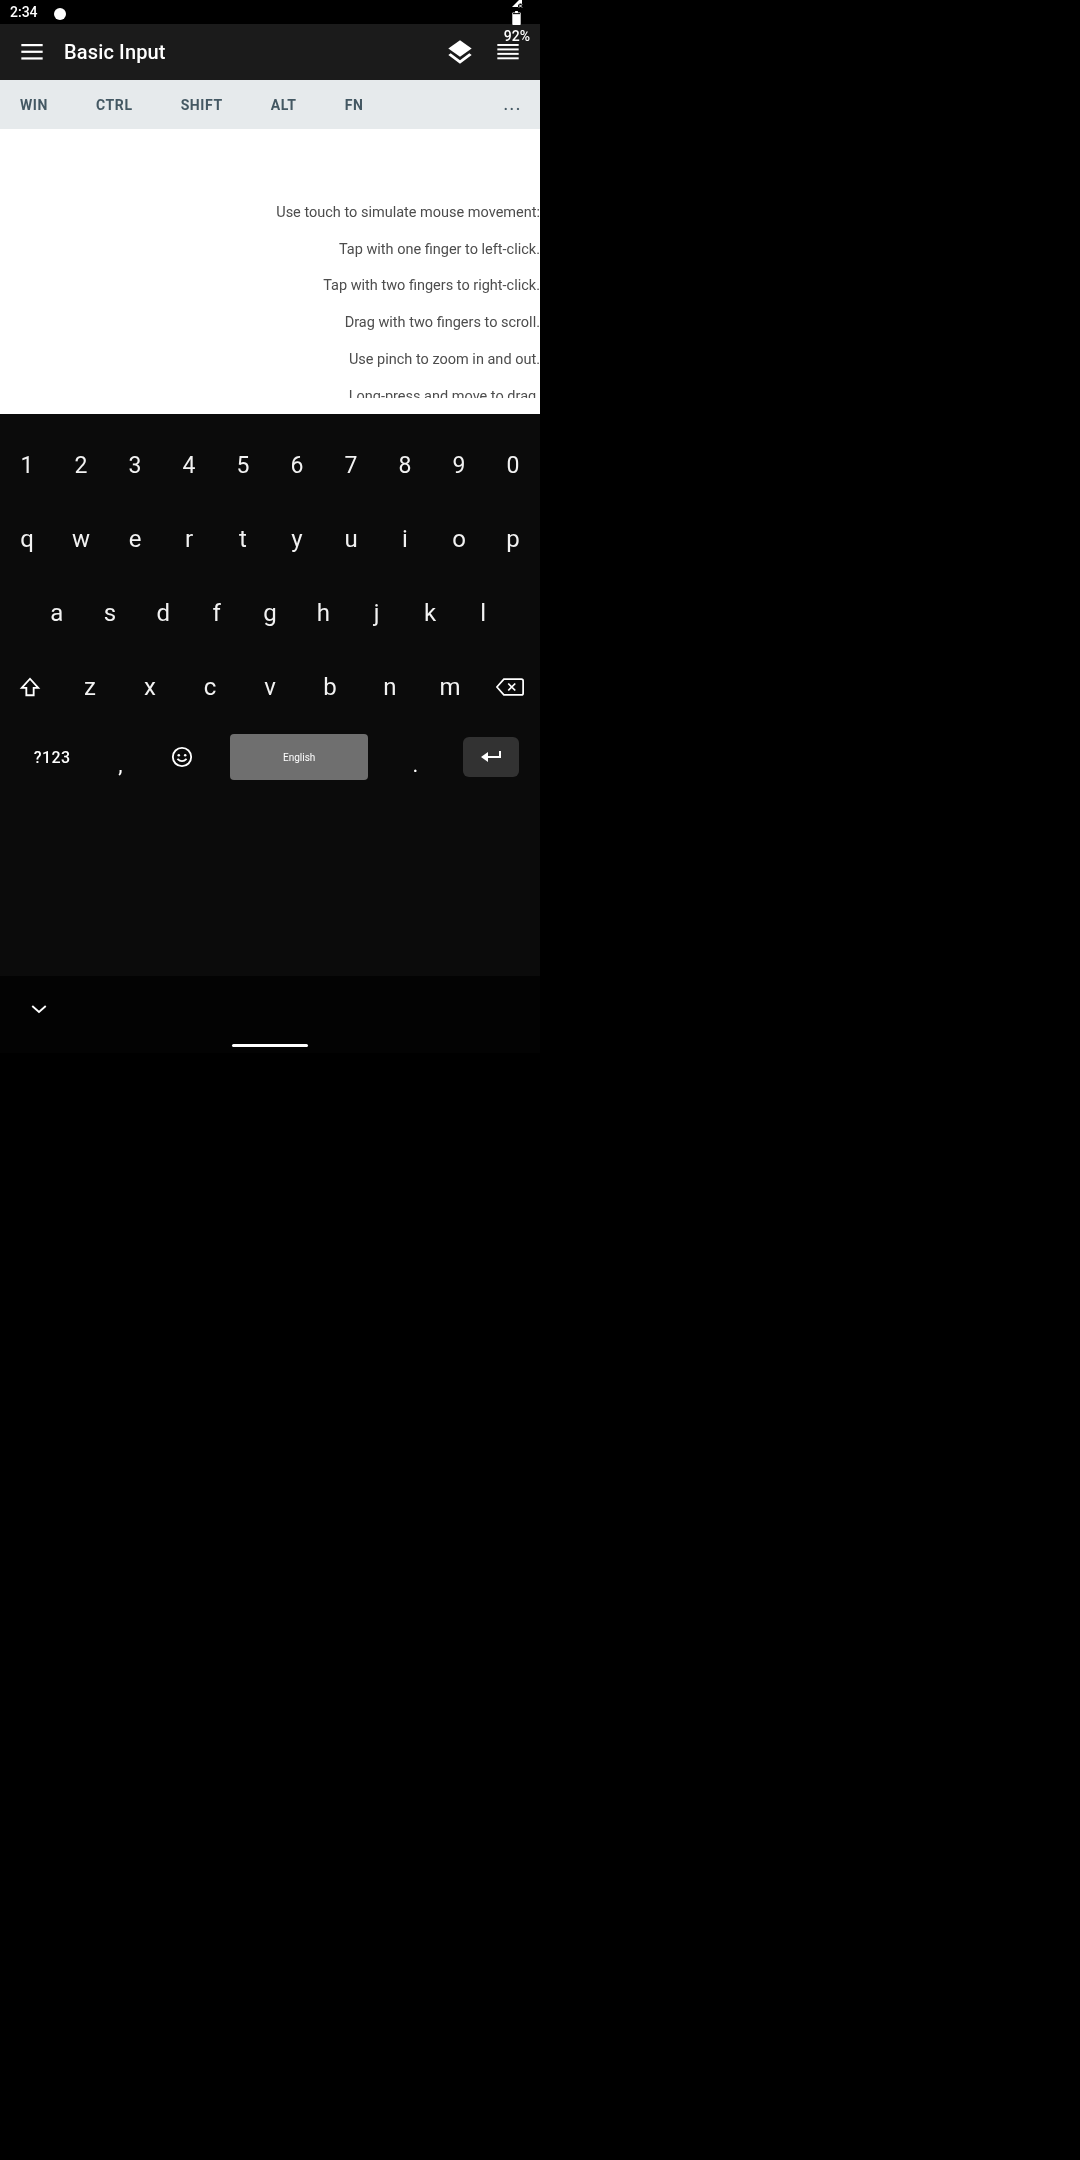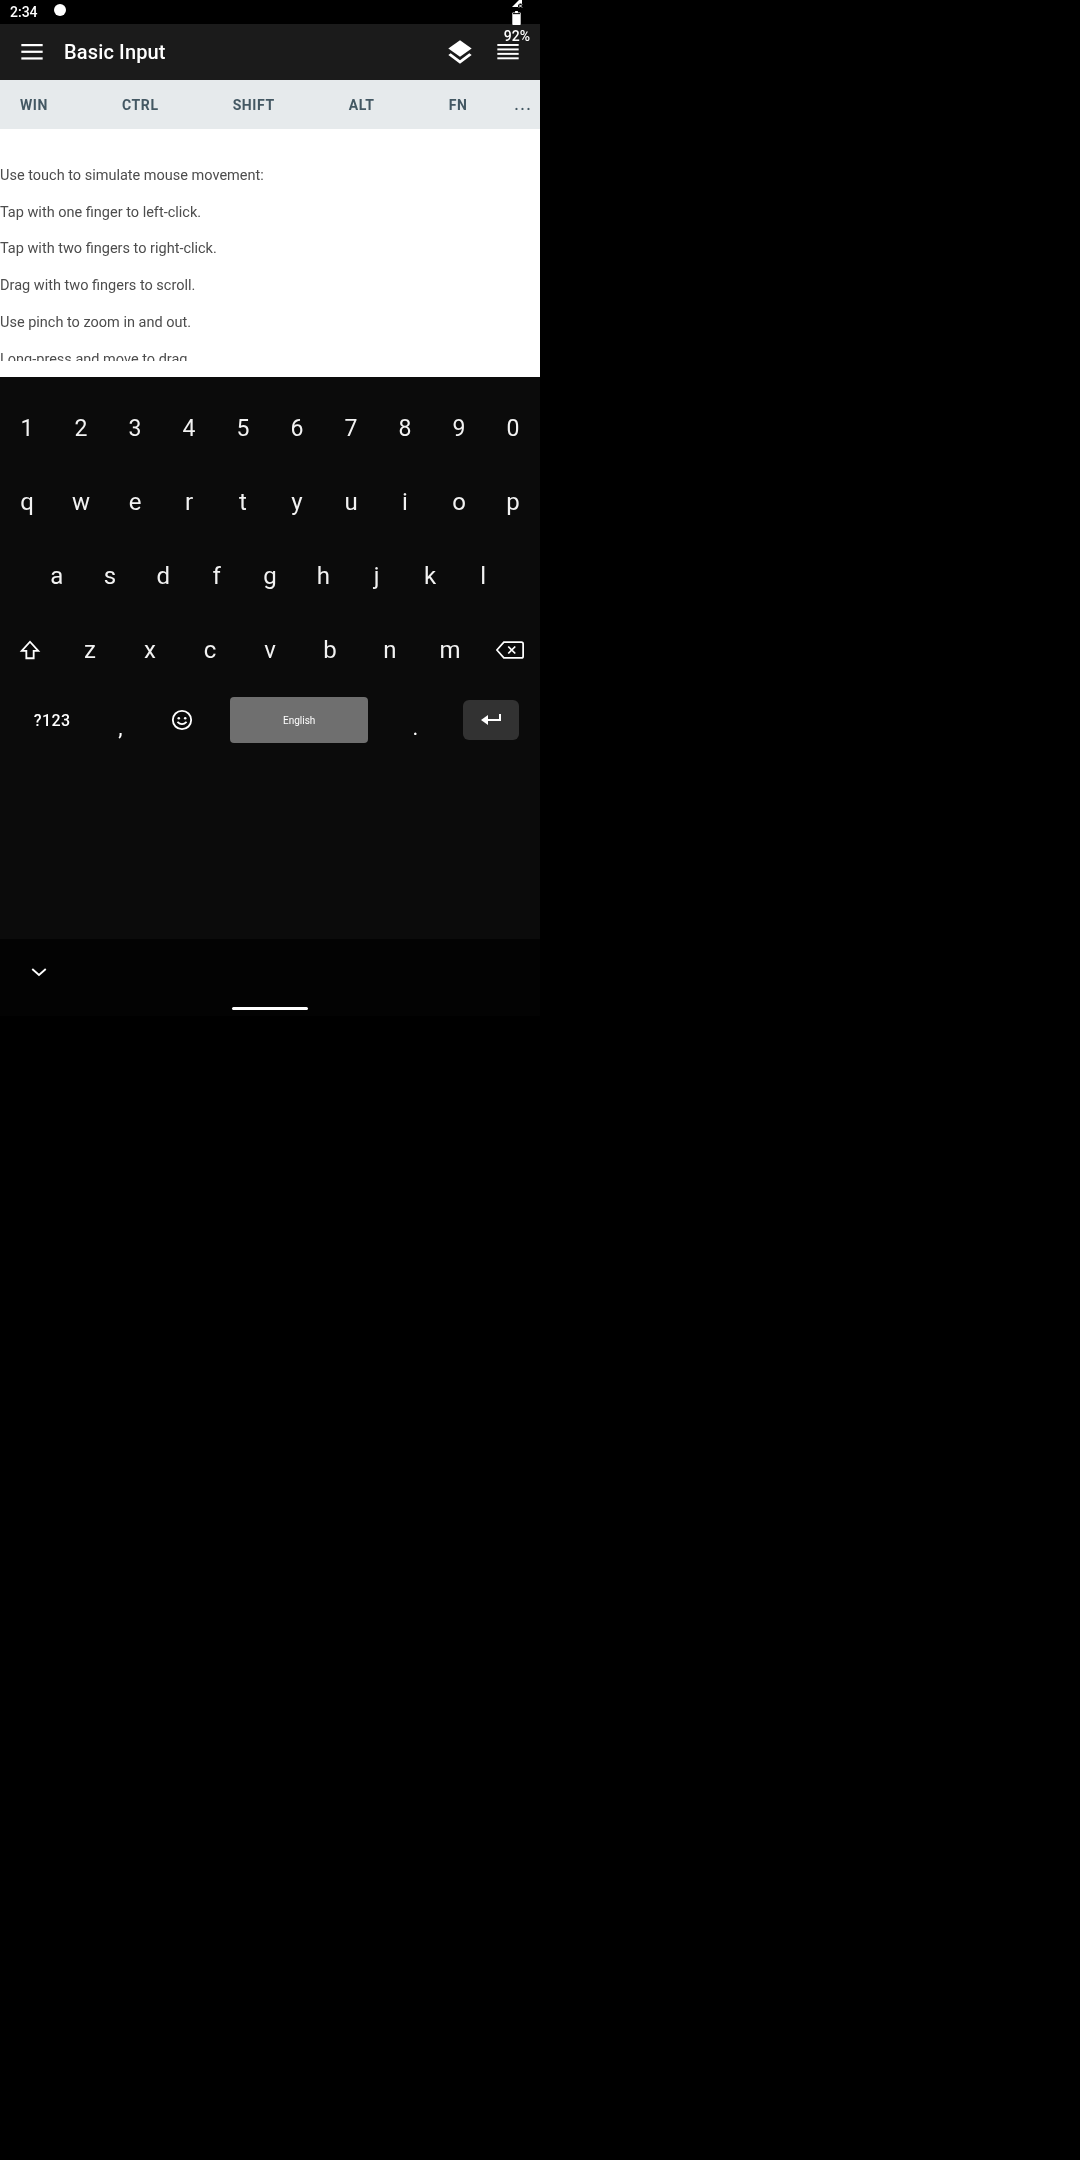--- a/index.html
+++ b/index.html
@@ -15,21 +15,21 @@
   .statusbar {
     height: 24px;
     background: #000;
     color: #fff;
     display: flex;
     align-items: center;
     padding: 0 10px;
     font-size: 14px;
     font-weight: 500;
   }
-  .statusbar .left { display: flex; align-items: flex-start; gap: 16px; }
+  .statusbar .left { display: flex; align-items: flex-end; gap: 16px; }
   .statusbar .right { margin-left: auto; display: flex; align-items: center; gap: 3px; flex-direction: column; }
   .notif-dot {
     width: 10px; height: 10px; border: 1.5px dashed #fff; border-radius: 50%;
     background: #fff; box-sizing: content-box;
   }
   .wifi-ic, .cell-ic, .batt-ic { display:inline-flex; align-items: center; }
 
   
   .appbar {
     height: 56px;
@@ -56,34 +56,34 @@
   .modrow {
     height: 49px;
     background: #e6eaec;
     display: flex;
     align-items: center;
     color: #445863;
     font-weight: 700;
     font-size: 14px;
     letter-spacing: 0.6px;
   }
-  .modkey { flex: 0 0 auto; padding: 0 37px; }
+  .modkey { flex: 0 0 auto; padding: 0 24px; }
   .modkey:first-child { padding-left: 20px; }
   .modrow-spacer { flex: 1; }
   .modmore { padding: 0 18px 0 10px; font-weight: 700; letter-spacing: 2px; }
 
   
   .touchpad {
-    height: 248px;
+    height: 285px;
     background: #fff;
     color: #4d4d4d;
     font-size: 14.5px;
     display: flex;
     flex-direction: column;
-    align-items: flex-start;
+    align-items: flex-end;
     justify-content: flex-end;
     padding-bottom: 0;
     overflow: hidden;
   }
   .touchpad p { margin: 9px 0; text-align: center; line-height: 1.3; }
   .touchpad p.partial { overflow: hidden; height: 10px; margin-bottom: 16px; }
 
   
   .keyboard {
     height: 562px;

